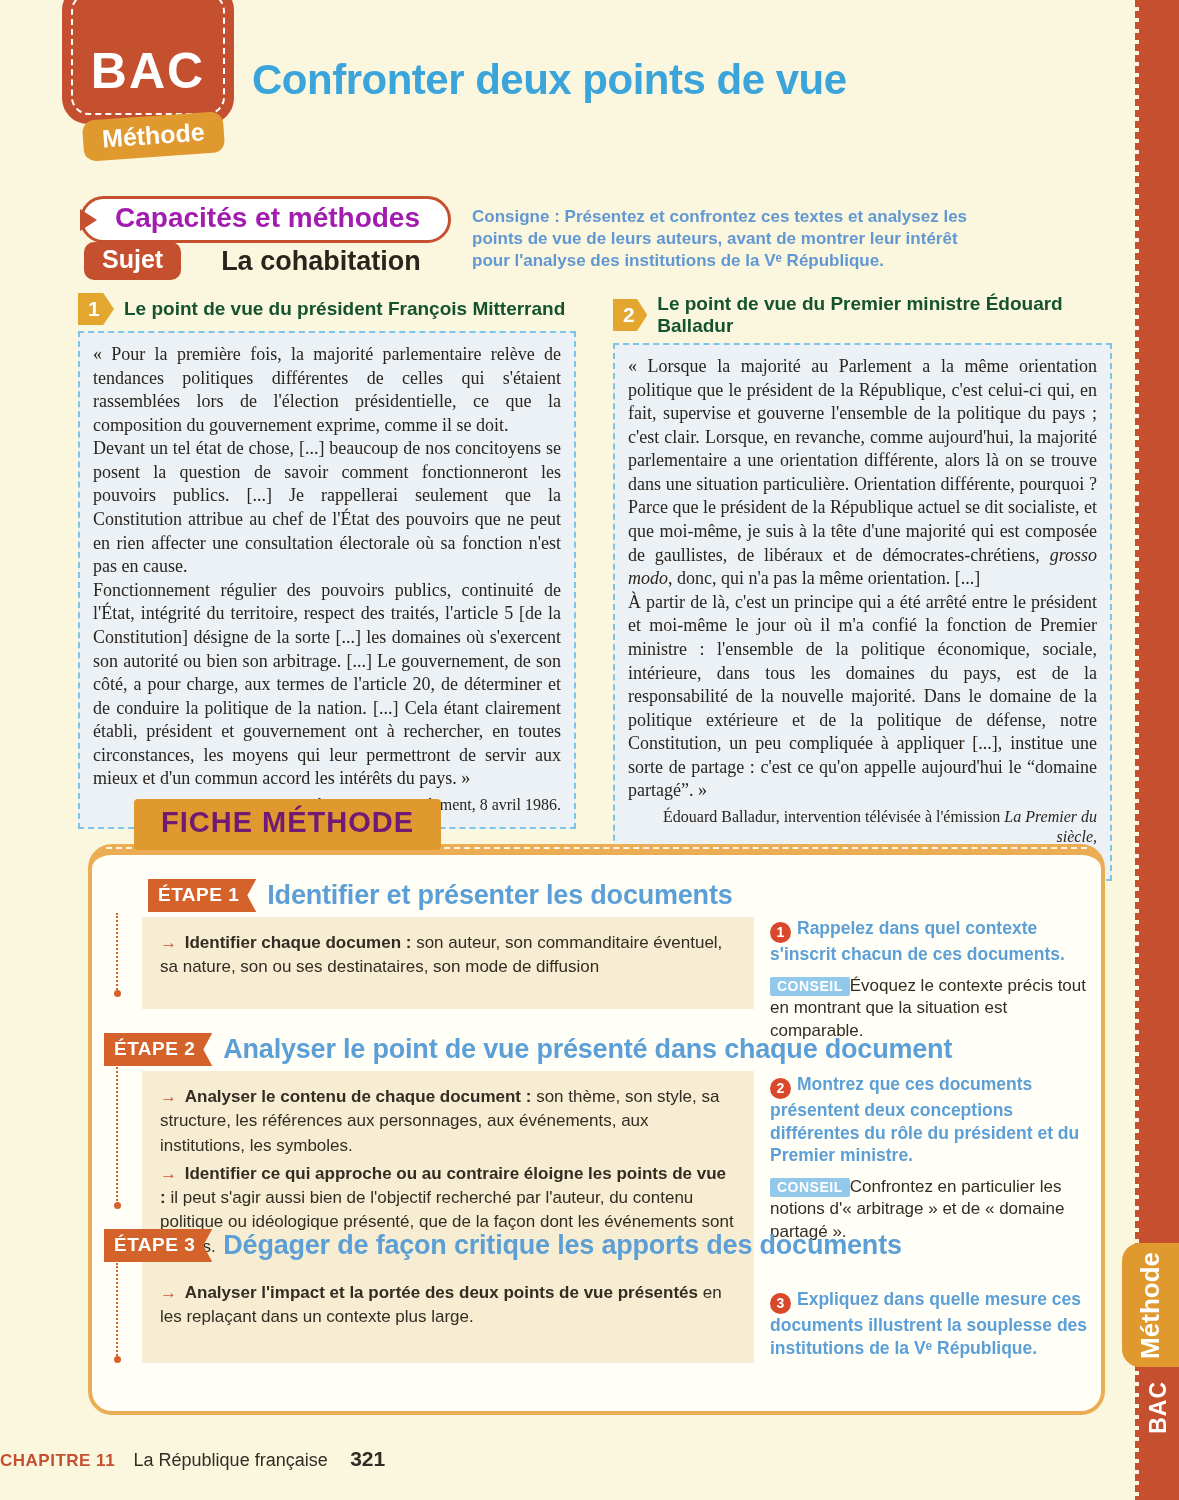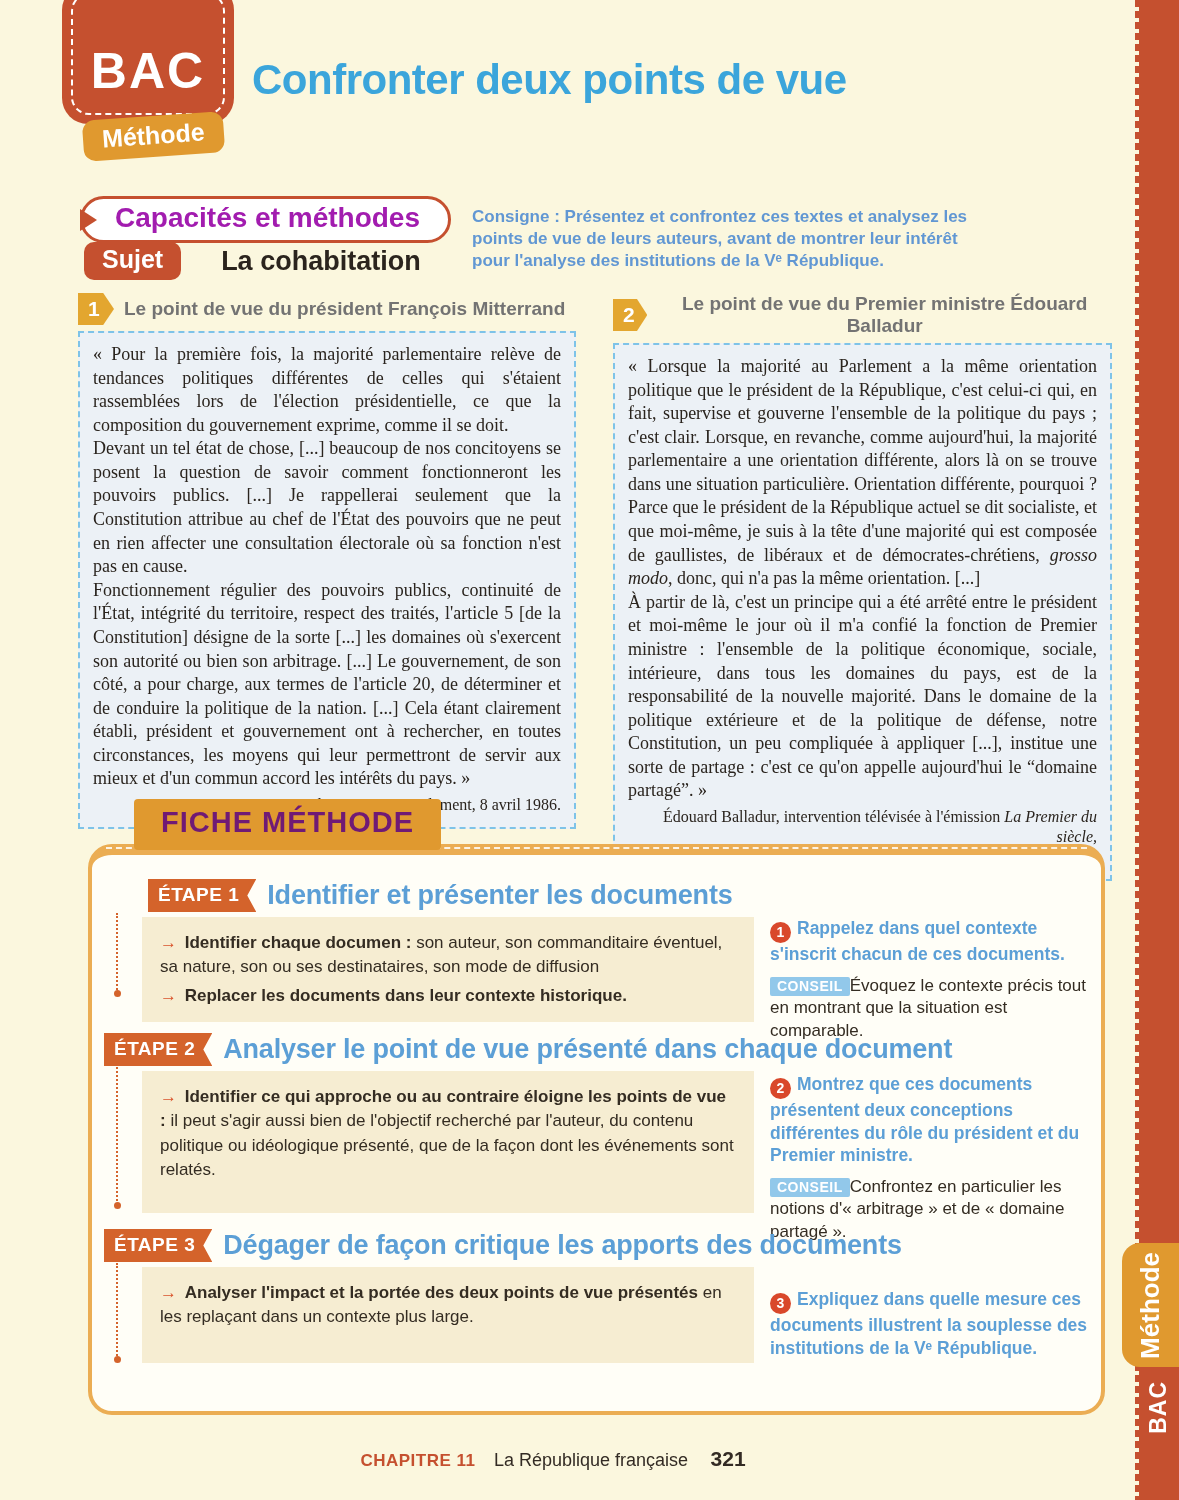--- a/index.html
+++ b/index.html
@@ -43,21 +43,21 @@
   .consigne { position:absolute; left:472px; top:206px; width:520px; color:#6197D3;
     font-weight:700; font-size:17px; line-height:1.3; }
 
   
   .doc { position:absolute; top:293px; }
   .doc-1 { left:78px; width:498px; }
   .doc-2 { left:613px; width:499px; }
   .doc-header { display:flex; align-items:center; }
   .doc-num { width:36px; height:32px; background:#E3A62F; color:#fff; font-weight:800; font-size:21px;
     line-height:32px; padding-left:10px; clip-path:polygon(0 0,70% 0,100% 50%,70% 100%,0 100%); }
-  .doc-title { margin-left:10px; color:#737373; font-weight:800; font-size:19px;text-align:center; }
+  .doc-title { margin-left:10px; color:#14532d; font-weight:800; font-size:19px; }
   .doc-box { margin-top:6px; border:2px dashed #7EC3E8; background:#ECF1F6; padding:10px 13px 12px;
     font-family:"Liberation Serif", serif; font-size:18px; line-height:1.31; color:#2A241E; text-align:justify; }
   .doc-box p { margin:0; }
   .doc-source { margin-top:4px; text-align:right; font-size:16px; line-height:1.25; }
   .it { font-style:italic; }
 
   
   .fiche-badge { position:absolute; left:134px; top:799px; background:#E0992F; color:#701a75;
     font-weight:800; font-size:29px; letter-spacing:1px; padding:7px 27px 11px; border-radius:4px; z-index:3; }
   .fiche-box { position:absolute; left:88px; top:844px; width:1017px; height:571px;
@@ -87,21 +87,21 @@
   .question { position:absolute; width:332px; font-size:17.5px; line-height:1.28; }
   .q-circle { display:inline-flex; width:21px; height:21px; border-radius:50%; background:#D9482B;
     color:#fff; font-size:14px; font-weight:800; align-items:center; justify-content:center;
     vertical-align:-3px; margin-right:6px; }
   .q-text { color:#5C9FD6; font-weight:700; }
   .conseil { margin-top:9px; color:#342C22; font-size:17px; line-height:1.33; font-weight:400; }
   .conseil-badge { background:#92C8EA; color:#fff; font-weight:800; font-size:14px;
     padding:1px 7px 2px; border-radius:2px; letter-spacing:.5px; }
 
   
-  .footer { position:absolute; top:1447px; left:0; width:1106px; text-align:center; }
+  .footer { position:absolute; top:1447px; left:0; width:1106px; text-align:left; }
   .chap-label { color:#C5502F; font-weight:800; font-size:17px; letter-spacing:.5px; }
   .chap-title { color:#332B24; font-size:18px; margin-left:14px; }
   .page-num { color:#332B24; font-weight:800; font-size:21px; margin-left:18px; }
 </style>
 </head>
 <body>
 
 <div class="page">
 
   <div class="side-strip"></div>
@@ -151,33 +151,33 @@
 
   <div class="fiche-box">
 
     <div class="step-header" style="left:12px; top:24px;padding-left:44px;">
       <span class="etape-badge"><span class="etape-fold"></span><span>ÉTAPE 1</span></span>
       <span class="step-title">Identifier et présenter les documents</span>
     </div>
     <div class="dotline" style="left:24px; top:58px; height:80px;"></div>
     <div class="step-content" style="left:50px; top:62px; min-height:92px;">
       <p><span class="arr">→</span> <span class="bb">Identifier chaque documen :</span><span> son auteur, son commanditaire éventuel, sa nature, son ou ses destinataires, son mode de diffusion</span></p>
-      <p><span class="arr">→</span> <span class="bb">Replacer les documents dans leur contexte historique.</span><span></span></p>
     </div>
     <div class="question" style="left:678px; top:62px;">
       <span class="q-circle">1</span><span class="q-text">Rappelez dans quel contexte s'inscrit chacun de ces documents.</span>
       <div class="conseil"><span class="conseil-badge">CONSEIL</span><span>Évoquez le contexte précis tout en montrant que la situation est comparable.</span></div>
     </div>
 
     <div class="step-header" style="left:12px; top:178px;">
       <span class="etape-badge"><span class="etape-fold"></span><span>ÉTAPE 2</span></span>
       <span class="step-title">Analyser le point de vue présenté dans chaque document</span>
     </div>
     <div class="dotline" style="left:24px; top:212px; height:138px;"></div>
     <div class="step-content" style="left:50px; top:216px; min-height:142px;">
+      <p><span class="arr">→</span> <span class="bb">Analyser le contenu de chaque document :</span><span> son thème, son style, sa structure, les références aux personnages, aux événements, aux institutions, les symboles.</span></p>
       <p><span class="arr">→</span> <span class="bb">Identifier ce qui approche ou au contraire éloigne les points de vue :</span><span> il peut s'agir aussi bien de l'objectif recherché par l'auteur, du contenu politique ou idéologique présenté, que de la façon dont les événements sont relatés.</span></p>
     </div>
     <div class="question" style="left:678px; top:218px;">
       <span class="q-circle">2</span><span class="q-text">Montrez que ces documents présentent deux conceptions différentes du rôle du président et du Premier ministre.</span>
       <div class="conseil"><span class="conseil-badge">CONSEIL</span><span>Confrontez en particulier les notions d'« arbitrage » et de « domaine partagé ».</span></div>
     </div>
 
     <div class="step-header" style="left:12px; top:374px;">
       <span class="etape-badge"><span class="etape-fold"></span><span>ÉTAPE 3</span></span>
       <span class="step-title">Dégager de façon critique les apports des documents</span>

